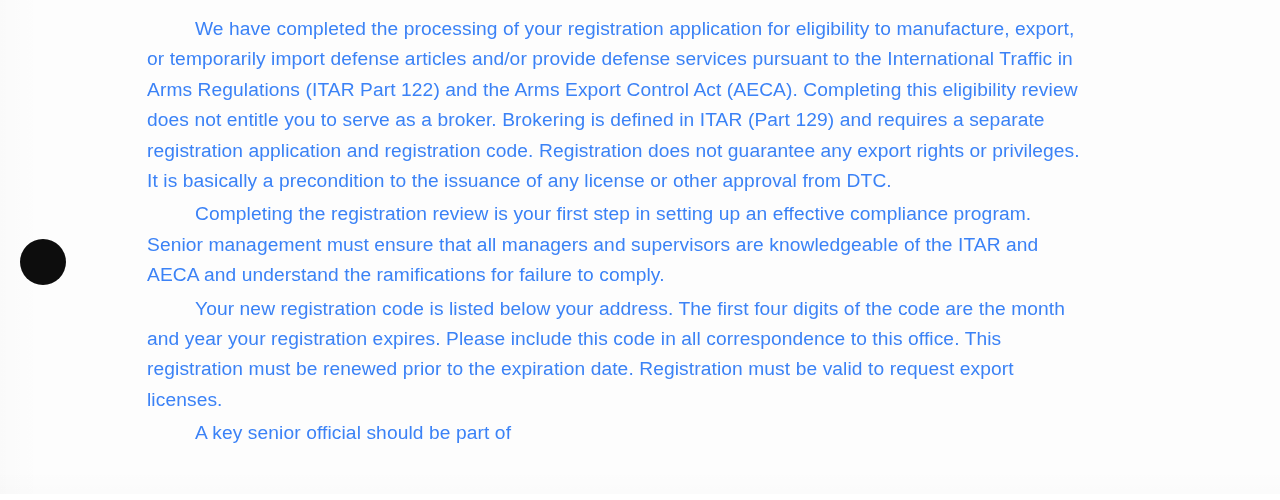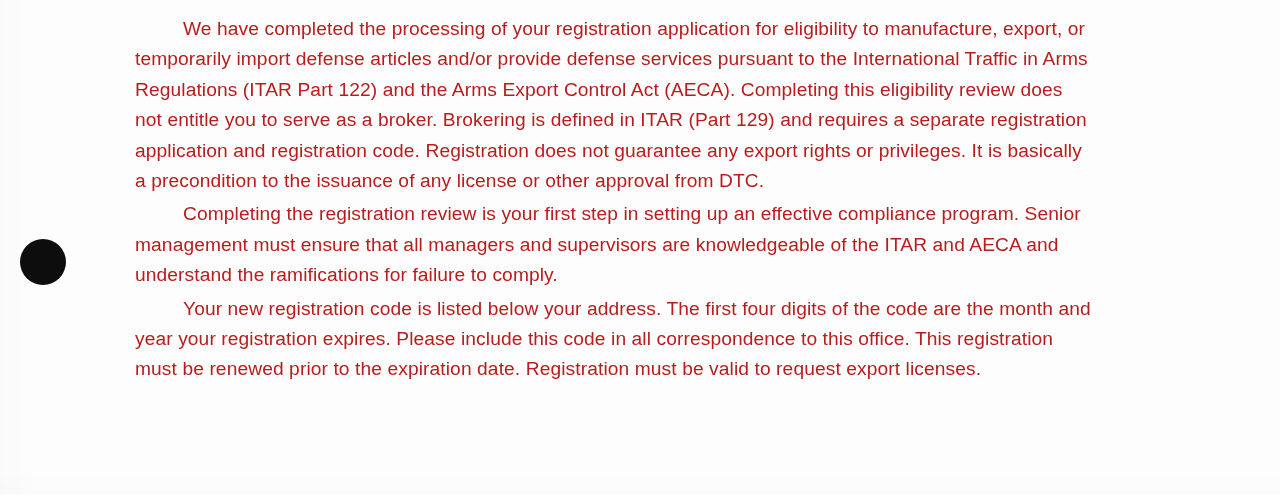--- a/index.html
+++ b/index.html
@@ -37,25 +37,25 @@
     border-radius: 50%;
     background: #0d0d0d;
   }
   .doc-body {
     position: absolute;
     left: 131px;
     top: 14px;
     width: 960px;
   }
   p.para {
-    margin: 0 0 3px 4px;
+    margin: 0 0 3px 16px;
     font-size: 19.2px;
     line-height: 30.4px;
     letter-spacing: 0.1px;
-    color: #b91c1c;
+    color: #3b82f6;
     text-indent: 48px;
     font-family: "Liberation Sans", sans-serif;
   }
   p.para.last {
     margin-bottom: 0;
   }
   .clip-bottom {
     position: absolute;
     left: 0;
     bottom: 0;
@@ -70,16 +70,17 @@
 <div class="page">
 
   <div class="scan-noise"></div>
 
   <div class="hole-punch"></div>
 
   <div class="doc-body">
     <p class="para">We have completed the processing of your registration application for eligibility to manufacture, export, or temporarily import defense articles and/or provide defense services pursuant to the International Traffic in Arms Regulations (ITAR Part 122) and the Arms Export Control Act (AECA). Completing this eligibility review does not entitle you to serve as a broker.  Brokering is defined in ITAR (Part 129) and requires a separate registration application and registration code. Registration does not guarantee any export rights or privileges.  It is basically a precondition to the issuance of any license or other approval from DTC.</p>
     <p class="para">Completing the registration review is your first step in setting up an effective compliance program. Senior management must ensure that all managers and supervisors are knowledgeable of the ITAR and AECA and understand the ramifications for failure to comply.</p>
     <p class="para">Your new registration code is listed below your address.  The first four digits of the code are the month and year your registration expires.  Please include this code in all correspondence to this office.  This registration must be renewed prior to the expiration date.  Registration must be valid to request export licenses.</p>
+    <p class="para last">A key senior official should be part of</p>
   </div>
 
   <div class="clip-bottom"></div>
 </div>
 
 </body></html>

